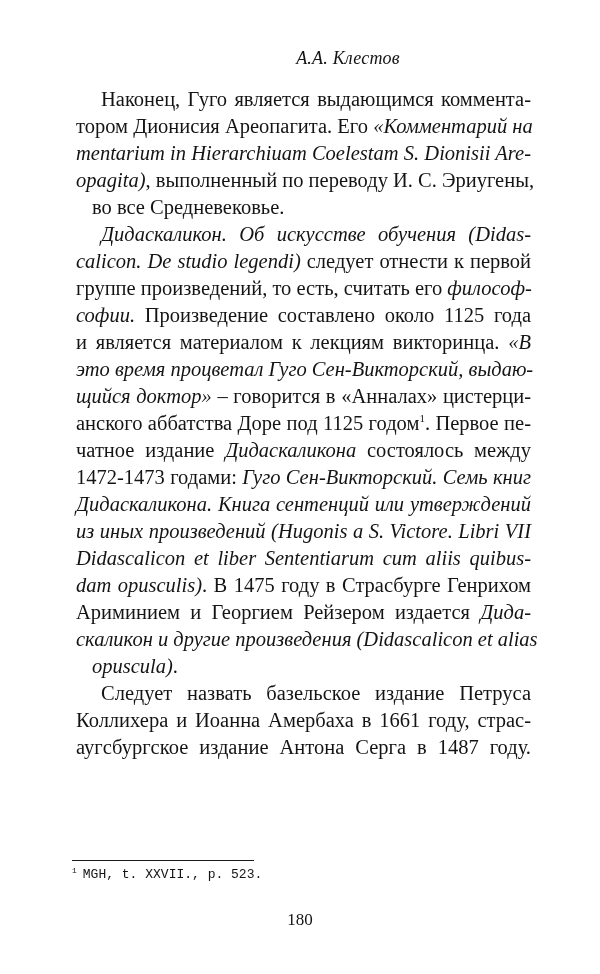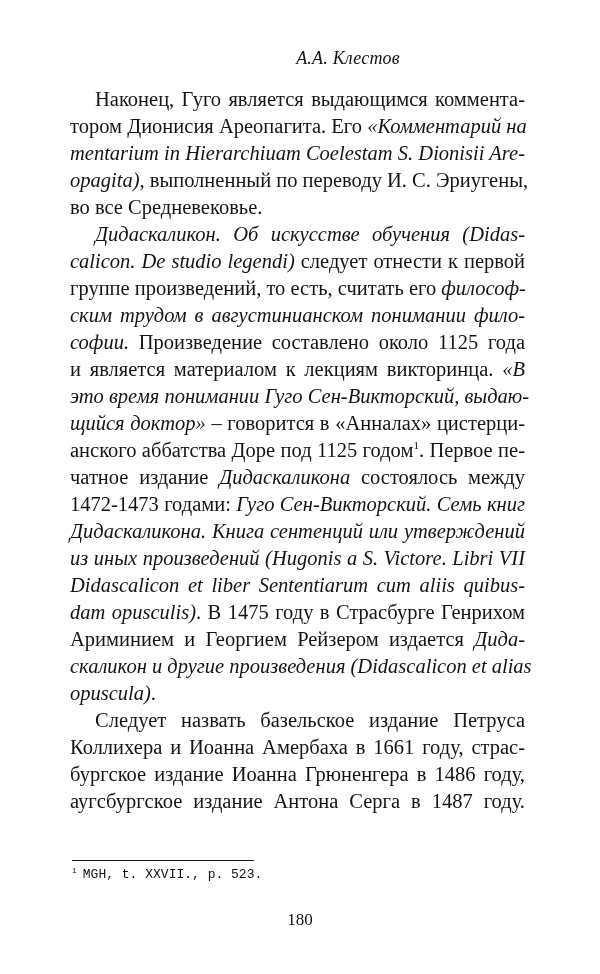--- a/index.html
+++ b/index.html
@@ -22,36 +22,36 @@
       width: 600px;
       text-align: center;
       font-family: Liberation Serif, serif;
       font-style: italic;
       font-size: 18px;
       letter-spacing: 0.2px;
       padding-left: 48px;
     }
     .body-text {
       position: absolute;
-      left: 70px;
+      left: 76px;
       top: 86px;
       width: 455px;
     }
     .line {
       height: 27px;
       line-height: 27px;
       font-family: "Liberation Serif", "DejaVu Serif", serif;
       font-size: 20.5px;
       text-align: justify;
       text-align-last: justify;
       white-space: nowrap;
       overflow: visible;
     }
     .line.indent { padding-left: 25px; }
-    .line.last { text-align-last: left; }
+    .line.last { text-align-last: left; margin-left: 16px; }
     .line .i { font-style: italic; }
     .line sup { font-size: 11px; line-height: 0; vertical-align: 8px; }
     .fn-rule {
       position: absolute;
       left: 72px;
       top: 860px;
       width: 182px;
       height: 0;
       border-top: 1.5px solid #1a1a1a;
     }
@@ -80,38 +80,36 @@
 
 <div class="body-text" id="body-text">
     <div class="line indent"><span>Наконец, Гуго является выдающимся коммента-</span></div>
     <div class="line"><span>тором Дионисия Ареопагита. Его </span><span class="i">«Комментарий на</span></div>
     <div class="line"><span class="i">mentarium in Hierarchiuam Coelestam S. Dionisii Are-</span></div>
     <div class="line"><span class="i">opagita)</span><span>, выполненный по переводу И. С. Эриугены,</span></div>
     <div class="line last"><span>во все Средневековье.</span></div>
     <div class="line indent"><span class="i">Дидаскаликон. Об искусстве обучения (Didas-</span></div>
     <div class="line"><span class="i">calicon. De studio legendi)</span><span> следует отнести к первой</span></div>
     <div class="line"><span>группе произведений, то есть, считать его </span><span class="i">философ-</span></div>
-    <div class="line"><span class="i">ским трудом в августинианском понимании фило-</span></div>
     <div class="line"><span class="i">софии.</span><span> Произведение составлено около 1125 года</span></div>
     <div class="line"><span>и является материалом к лекциям викторинца. </span><span class="i">«В</span></div>
-    <div class="line"><span class="i">это время понимании Гуго Сен-Викторский, выдаю-</span></div>
+    <div class="line"><span class="i">это время процветал Гуго Сен-Викторский, выдаю-</span></div>
     <div class="line"><span class="i">щийся доктор»</span><span> – говорится в «Анналах» цистерци-</span></div>
     <div class="line"><span>анского аббатства Доре под 1125 годом</span><sup>1</sup><span>. Первое пе-</span></div>
     <div class="line"><span>чатное издание </span><span class="i">Дидаскаликона</span><span> состоялось между</span></div>
     <div class="line"><span>1472-1473 годами: </span><span class="i">Гуго Сен-Викторский. Семь книг</span></div>
     <div class="line"><span class="i">Дидаскаликона. Книга сентенций или утверждений</span></div>
     <div class="line"><span class="i">из иных произведений (Hugonis a S. Victore. Libri VII</span></div>
     <div class="line"><span class="i">Didascalicon et liber Sententiarum cum aliis quibus-</span></div>
     <div class="line"><span class="i">dam opusculis)</span><span>. В 1475 году в Страсбурге Генрихом</span></div>
     <div class="line"><span>Ариминием и Георгием Рейзером издается </span><span class="i">Дида-</span></div>
     <div class="line"><span class="i">скаликон и другие произведения (Didascalicon et alias</span></div>
     <div class="line last"><span class="i">opuscula)</span><span>.</span></div>
     <div class="line indent"><span>Следует назвать базельское издание Петруса</span></div>
     <div class="line"><span>Коллихера и Иоанна Амербаха в 1661 году, страс-</span></div>
-    <div class="line"><span>бургское издание Иоанна Грюненгера в 1486 году,</span></div>
     <div class="line"><span>аугсбургское издание Антона Серга в 1487 году.</span></div>
   </div>
 
 <div class="fn-rule"></div>
 
 <div class="footnote">
   <sup>1</sup><span>MGH, t. XXVII., p. 523.</span>
 </div>
 
 <div class="page-number">180</div>

